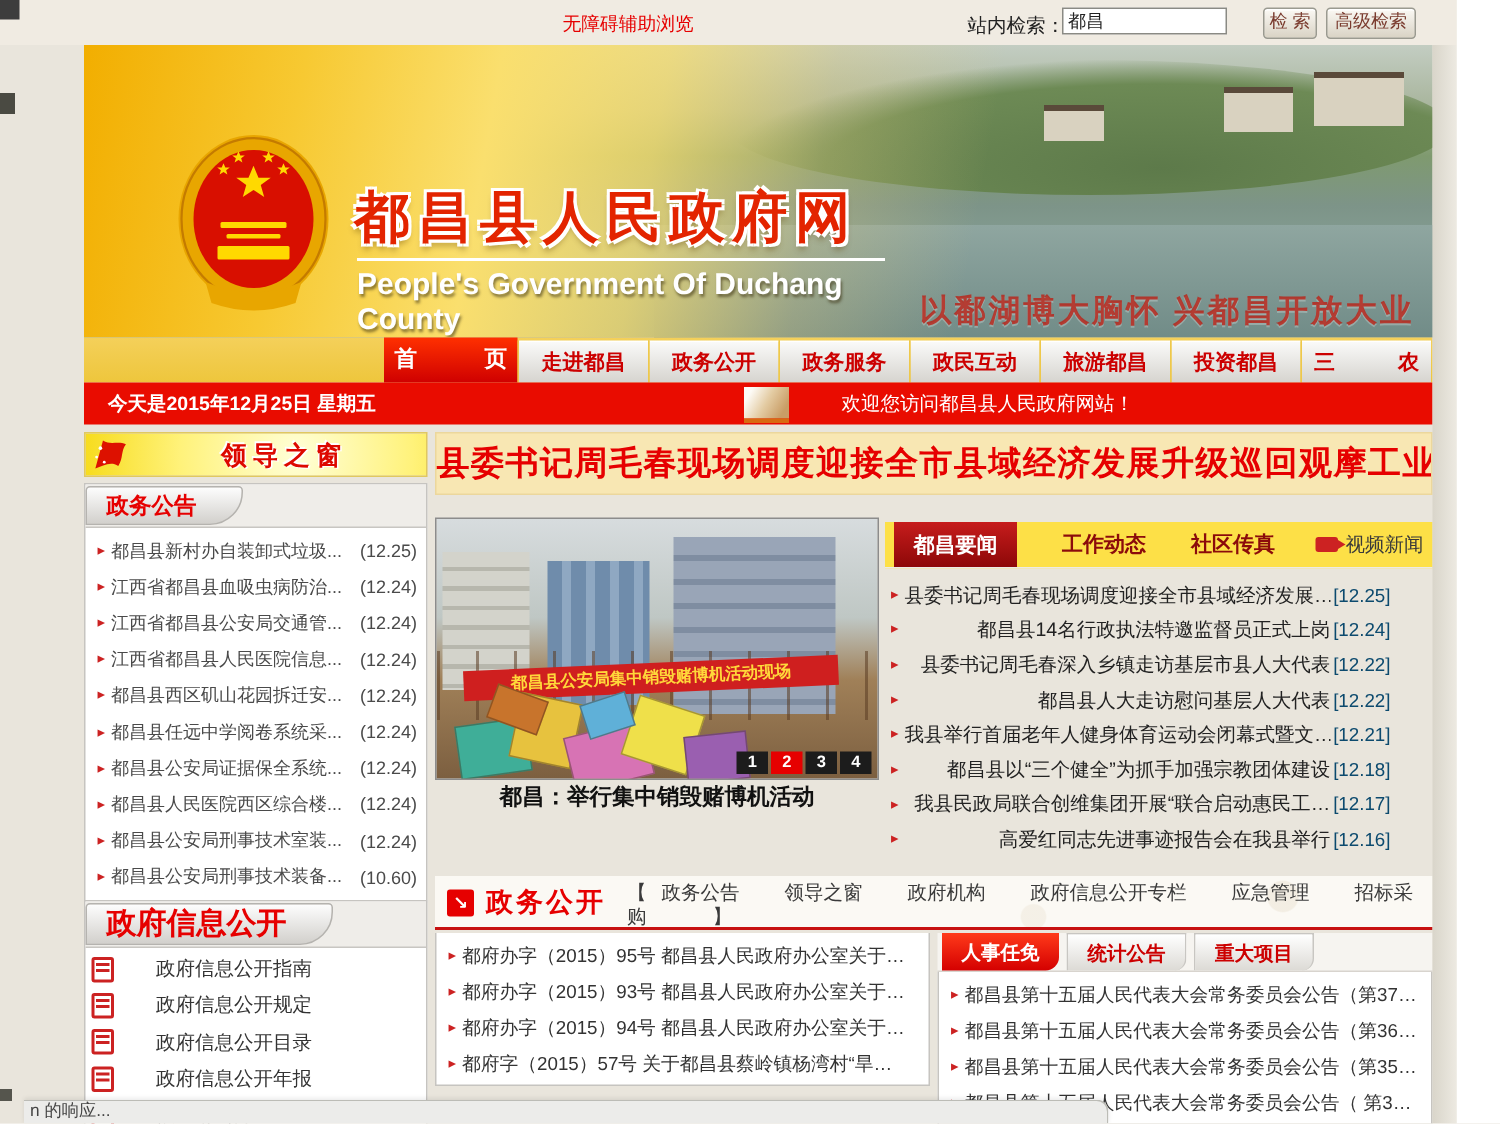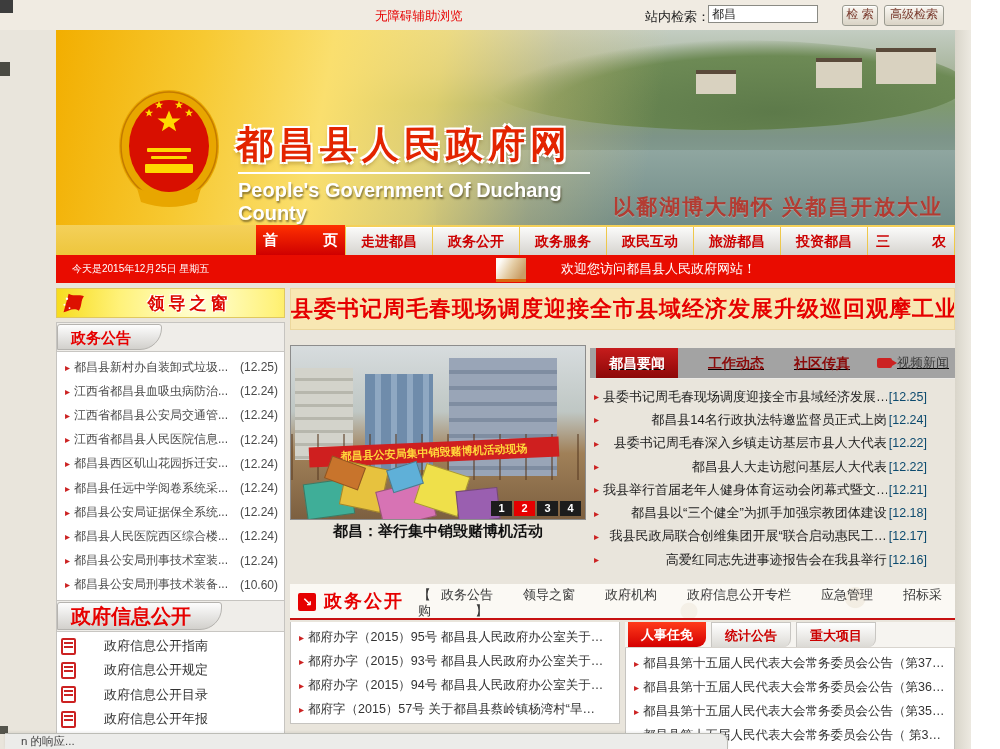--- a/index.html
+++ b/index.html
@@ -41,21 +41,21 @@
   .nav{left:56px;top:225px;width:899px;height:30px;background:linear-gradient(180deg,#f4d05a,#eec63c);}
   .nav-home{left:200px;top:0;width:89px;height:30px;background:linear-gradient(180deg,#ff3000,#cf0000);
     color:#fff;font-size:15px;font-weight:bold;text-align:center;line-height:30px;cursor:pointer;}
   .nav-tabs{left:289px;top:2px;height:28px;display:flex;}
   .nav-tab{width:86px;height:28px;line-height:28px;text-align:center;font-size:14px;font-weight:bold;
     color:#cc0000;background:linear-gradient(180deg,#fbfbfa,#d6d4cf);border-left:1px solid #eec84b;
     box-shadow:inset 0 1px 0 #fff;cursor:pointer;white-space:nowrap;overflow:hidden;}
 
   
   .datebar{left:56px;top:255px;width:899px;height:28px;background:#e90c00;}
-  .date-txt{left:16px;top:0;line-height:28px;color:#fff;font-size:10px;}
+  .date-txt{left:16px;top:0;line-height:28px;color:#fff;font-size:13px;font-weight:bold;}
   .mini-img{left:440px;top:3px;width:30px;height:21px;
     background:linear-gradient(120deg,#fdfbf6 15%,#e3cba2 50%,#c99d66 85%);border-bottom:3px solid #d86a10;}
   .welcome-txt{left:505px;top:0;line-height:28px;color:#fff;font-size:13px;}
 
   
   .leader{left:56px;top:288px;width:229px;height:30px;border:1px solid #e0c860;box-sizing:border-box;
     background:radial-gradient(circle at 62% 50%,#ffffd8 0%,#fff27a 55%,#f7dc1e 100%);display:flex;align-items:center;}
   .leader-txt{flex:1;text-align:center;font-size:17px;font-weight:bold;color:#dd0800;letter-spacing:4px;
     text-shadow:1px 1px 0 #fff,-1px -1px 0 #fff;}
   .sidebox{background:#fff;border:1px solid #c6c4c0;box-sizing:border-box;}
@@ -95,21 +95,21 @@
     color:#ffd83a;font-size:11px;font-weight:bold;line-height:20px;text-align:center;white-space:nowrap;overflow:hidden;}
   .deb{position:absolute;border:1px solid rgba(60,40,20,.4);}
   .pager{right:4px;bottom:3px;display:flex;}
   .pg{width:21px;height:15px;background:#1c1c1c;color:#fff;font-size:11px;font-weight:bold;
     text-align:center;line-height:15px;margin-left:2px;cursor:pointer;}
   .pg.on{background:#e60000;}
   .ss-cap{left:290px;top:522px;width:296px;text-align:center;font-size:15px;font-weight:bold;color:#111;cursor:pointer;}
 
   
   .news{left:590px;top:348px;width:365px;height:222px;}
-  .news-tabs{position:relative;height:30px;background:#a3a3a3;display:flex;align-items:center;border-bottom:1px solid #eceae6;text-decoration:underline;}
+  .news-tabs{position:relative;height:30px;background:#fde047;display:flex;align-items:center;border-bottom:1px solid #eceae6;}
   .nt-active{width:82px;height:30px;background:linear-gradient(180deg,#c61c1c,#8d0808);color:#fff;
     text-align:center;line-height:30px;font-weight:bold;font-size:14px;margin-left:6px;cursor:pointer;}
   .nt{margin-left:30px;color:#8b0b0b;font-weight:bold;font-size:14px;cursor:pointer;}
   .video{margin-left:auto;margin-right:6px;display:flex;align-items:center;color:#3a3a3a;font-size:13px;cursor:pointer;}
   .cam{width:15px;height:10px;background:#cc2222;border-radius:2px;position:relative;margin-right:5px;}
   .cam::after{content:"";position:absolute;right:-5px;top:2px;border-left:5px solid #cc2222;
     border-top:3px solid transparent;border-bottom:3px solid transparent;}
   .news-list{padding-top:6px;}
   .news .n-row{height:23.3px;padding:0 2px;}
   .news .n-txt{font-size:13px;color:#222;text-align:right;}
@@ -135,23 +135,23 @@
   .btab{min-width:66px;padding:0 6px;line-height:25px;text-align:center;font-size:13px;font-weight:bold;cursor:pointer;}
   .btab.on{background:linear-gradient(180deg,#ff3a1a,#d40000);color:#fff;border-radius:0 0 9px 0;}
   .btab.off{color:#cc0000;background:linear-gradient(180deg,#fff,#dcdad5);border:1px solid #c8c6c2;border-bottom:none;
     margin-left:5px;border-radius:0 0 8px 0;}
   .bbox-body{background:#fff;border:1px solid #c6c4c0;border-top:none;height:102px;overflow:hidden;padding-top:3px;box-sizing:border-box;}
   .b-row{display:flex;align-items:center;height:24px;padding:0 6px;cursor:pointer;}
   .b-txt{font-size:12.5px;color:#333;white-space:nowrap;overflow:hidden;}
 
   
   .right-strip{left:955px;top:30px;width:45px;height:719px;background:linear-gradient(90deg,#d9d5ca,#efece4 40%);}
-  .statusbar{left:5px;top:733px;width:723px;height:16px;background:#ececea;border:1px solid #bcbcb6;
+  .statusbar{left:16px;top:733px;width:723px;height:16px;background:#ececea;border:1px solid #bcbcb6;
     border-left:none;border-bottom:none;border-radius:0 8px 0 0;box-sizing:border-box;
-    font-size:11.5px;color:#444;line-height:15px;padding-left:16px;box-shadow:0 -1px 3px rgba(0,0,0,.08);}
+    font-size:11.5px;color:#444;line-height:15px;padding-left:4px;box-shadow:0 -1px 3px rgba(0,0,0,.08);}
   .sq1{left:0;top:0;width:13px;height:13px;background:#3d3d3d;}
   .sq2{left:0;top:62px;width:10px;height:14px;background:#4a4a42;}
   .sq3{left:0;top:726px;width:8px;height:8px;background:#55554d;}
 </style>
 </head>
 <body>
 
 <div id="page">
 
   <div class="abs topbar">

